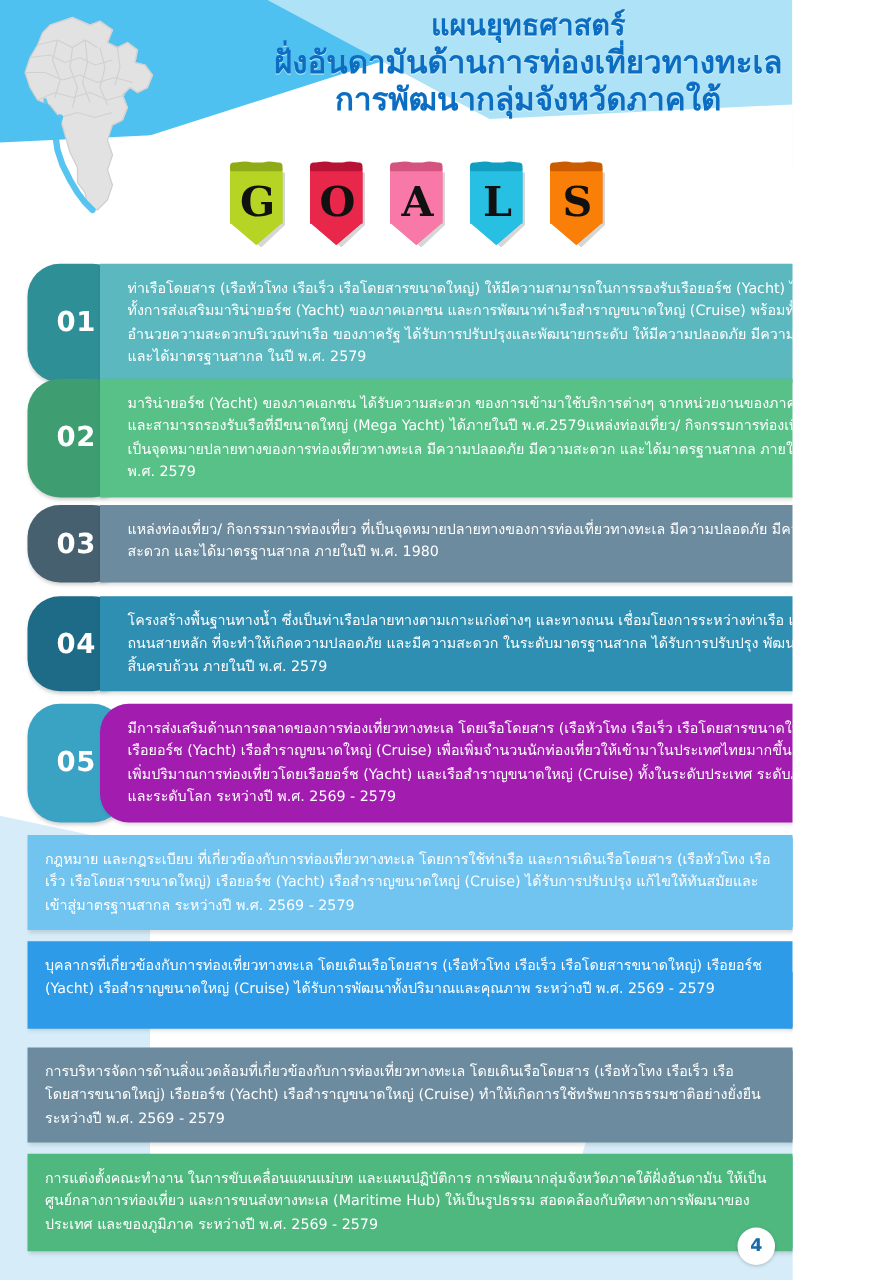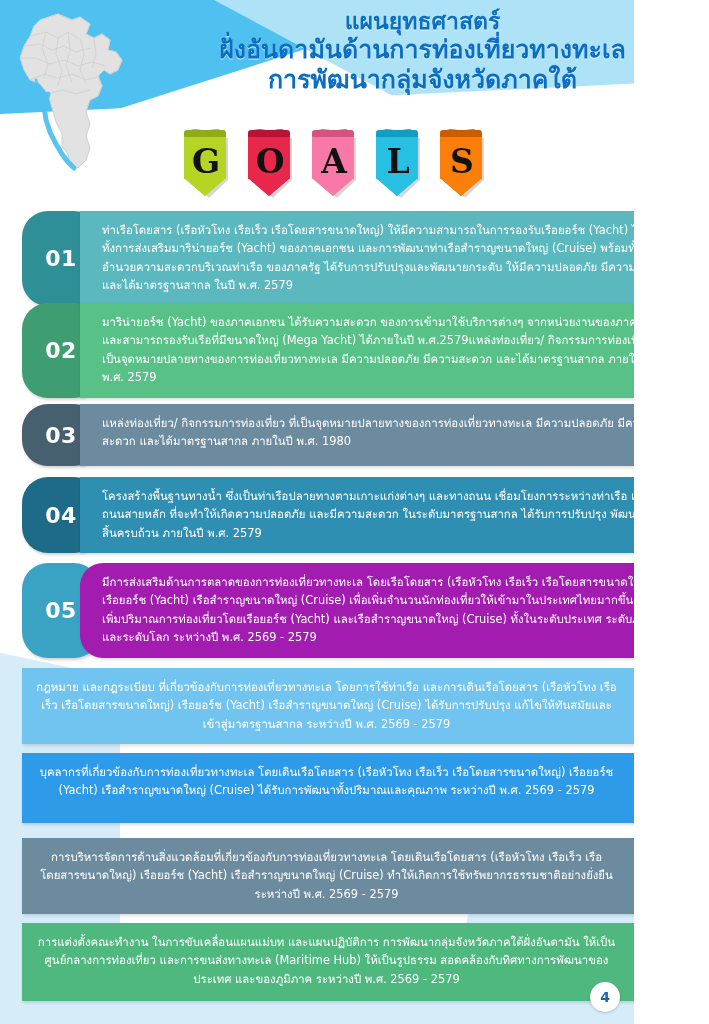--- a/index.html
+++ b/index.html
@@ -148,21 +148,21 @@
   .panel {
     flex: 1 1 auto;
     padding: 10px 14px 11px 22px;
     color: #ffffff;
     font-size: 11.4px;
     line-height: 1.62;
     position: relative;
     z-index: 2;
     box-shadow: 1px 2px 3px rgba(0,0,0,0.13);
   }
-  .row.right .panel { padding: 10px 22px 11px 14px; text-align: center; }
+  .row.right .panel { padding: 10px 22px 11px 14px; }
 
   .panel p { margin: 0; }
 
   
   .pagenum {
     position: absolute;
     right: 14px; bottom: 12px;
     width: 30px; height: 30px;
     border-radius: 50%;
     background: #ffffff;

